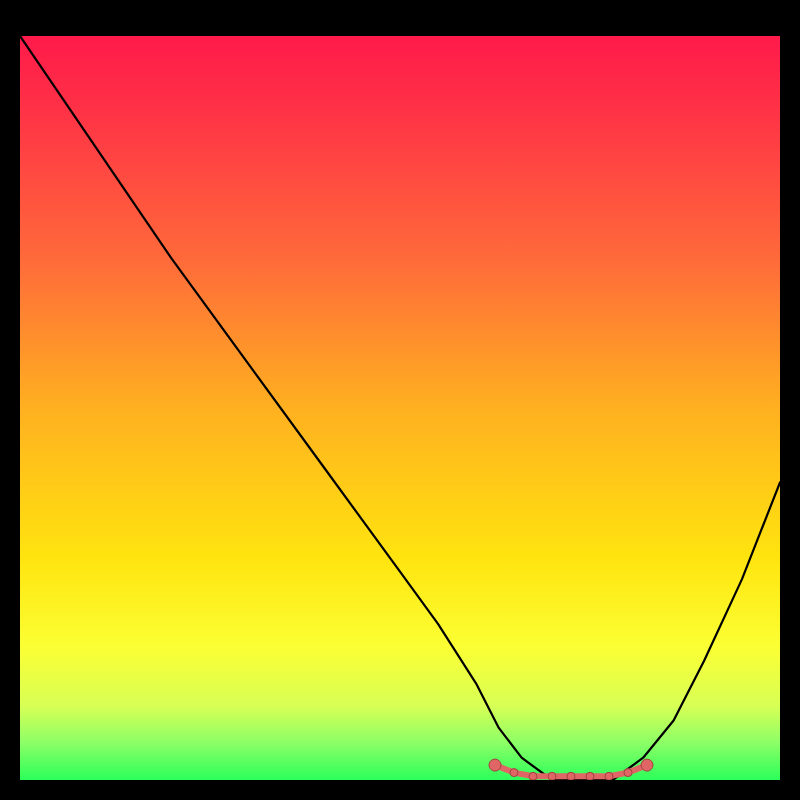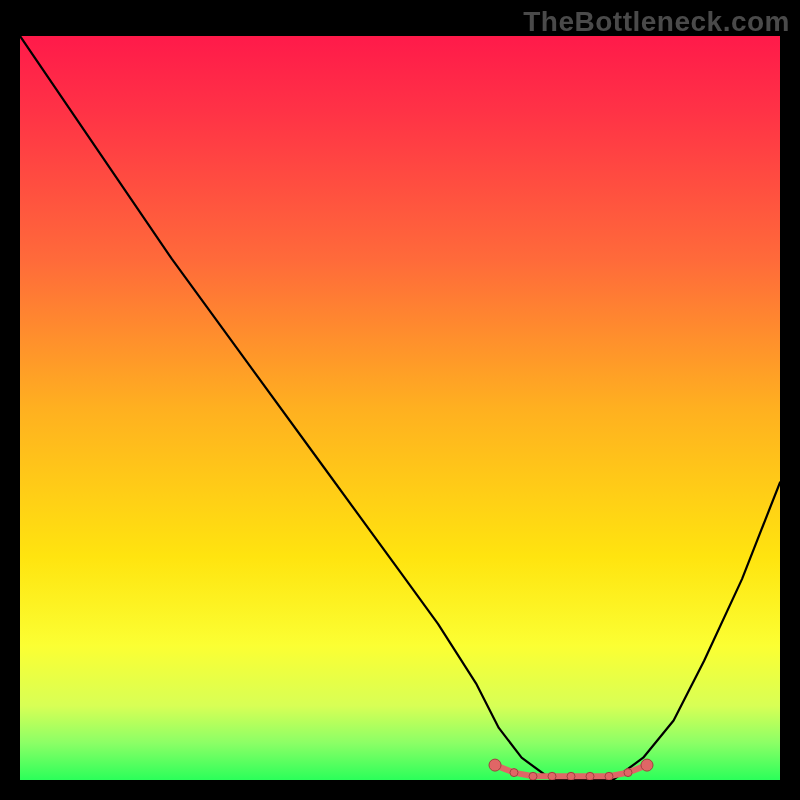--- a/index.html
+++ b/index.html
@@ -33,21 +33,20 @@
     top: 36px;
     width: 760px;
     height: 744px;
   }
   svg { display: block; }
 </style>
 </head>
 <body>
 
 <div class="frame">
-  <div class="watermark">TheBottleneck.com</div>
   <div class="plot-wrap">
     <svg id="svg" width="760" height="744" viewBox="0 0 760 744">
         <defs>
           <linearGradient id="bg-grad" x1="0" y1="0" x2="0" y2="1">
             <stop offset="0%" stop-color="#ff1a4a"></stop>
             <stop offset="10%" stop-color="#ff3246"></stop>
             <stop offset="30%" stop-color="#ff6a3a"></stop>
             <stop offset="50%" stop-color="#ffb020"></stop>
             <stop offset="70%" stop-color="#ffe40f"></stop>
             <stop offset="82%" stop-color="#fbff33"></stop>

